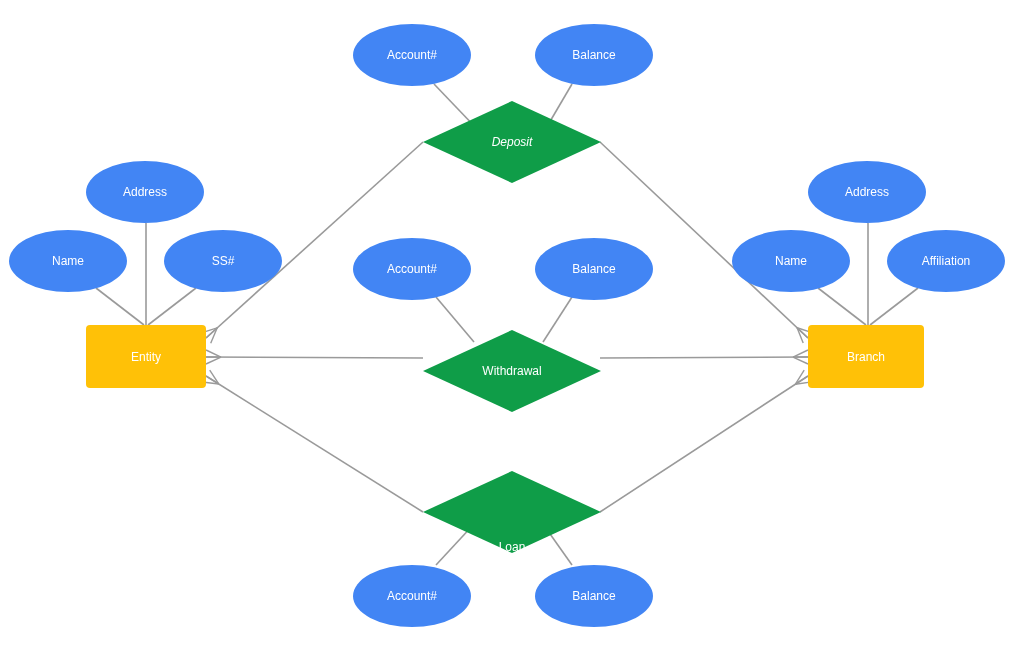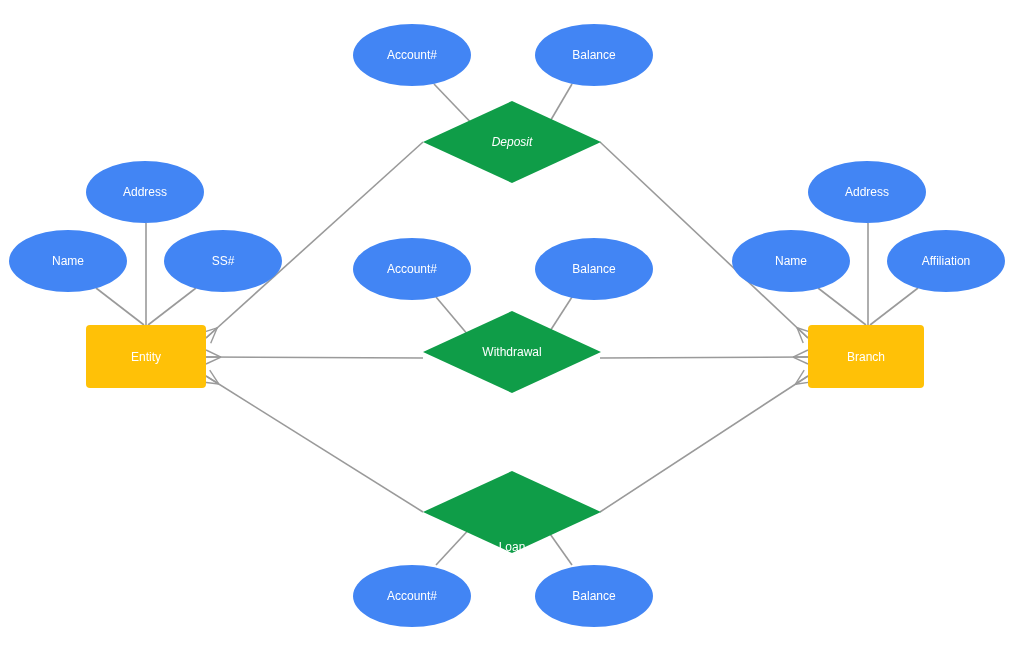--- a/index.html
+++ b/index.html
@@ -180,21 +180,21 @@
       </div>
       <div class="node node-entity" style="left: 808px; top: 325px; width: 116px; height: 63px; background: rgb(255, 193, 7);">
         <span class="node-label" style="color: rgb(255, 255, 255);">Branch</span>
       </div>
       <div class="node node-relationship" style="left: 423px; top: 101px; width: 178px; height: 82px; font-style: italic;">
         <svg class="diamond-shape" viewBox="0 0 178 82" preserveAspectRatio="none">
           <polygon points="89,0 178,41 89,82 0,41" fill="#0F9D48"></polygon>
         </svg>
         <span class="node-label" style="color: rgb(255, 255, 255);">Deposit</span>
       </div>
-      <div class="node node-relationship" style="left: 423px; top: 311px; width: 178px; height: 82px;">
+      <div class="node node-relationship" style="left: 423px; top: 330px; width: 178px; height: 82px;">
         <svg class="diamond-shape" viewBox="0 0 178 82" preserveAspectRatio="none">
           <polygon points="89,0 178,41 89,82 0,41" fill="#0F9D48"></polygon>
         </svg>
         <span class="node-label" style="color: rgb(255, 255, 255);">Withdrawal</span>
       </div>
       <div class="node node-relationship" style="left: 423px; top: 471px; width: 178px; height: 82px; align-items: flex-end;">
         <svg class="diamond-shape" viewBox="0 0 178 82" preserveAspectRatio="none">
           <polygon points="89,0 178,41 89,82 0,41" fill="#0F9D48"></polygon>
         </svg>
         <span class="node-label" style="color: rgb(255, 255, 255);">Loan</span>

